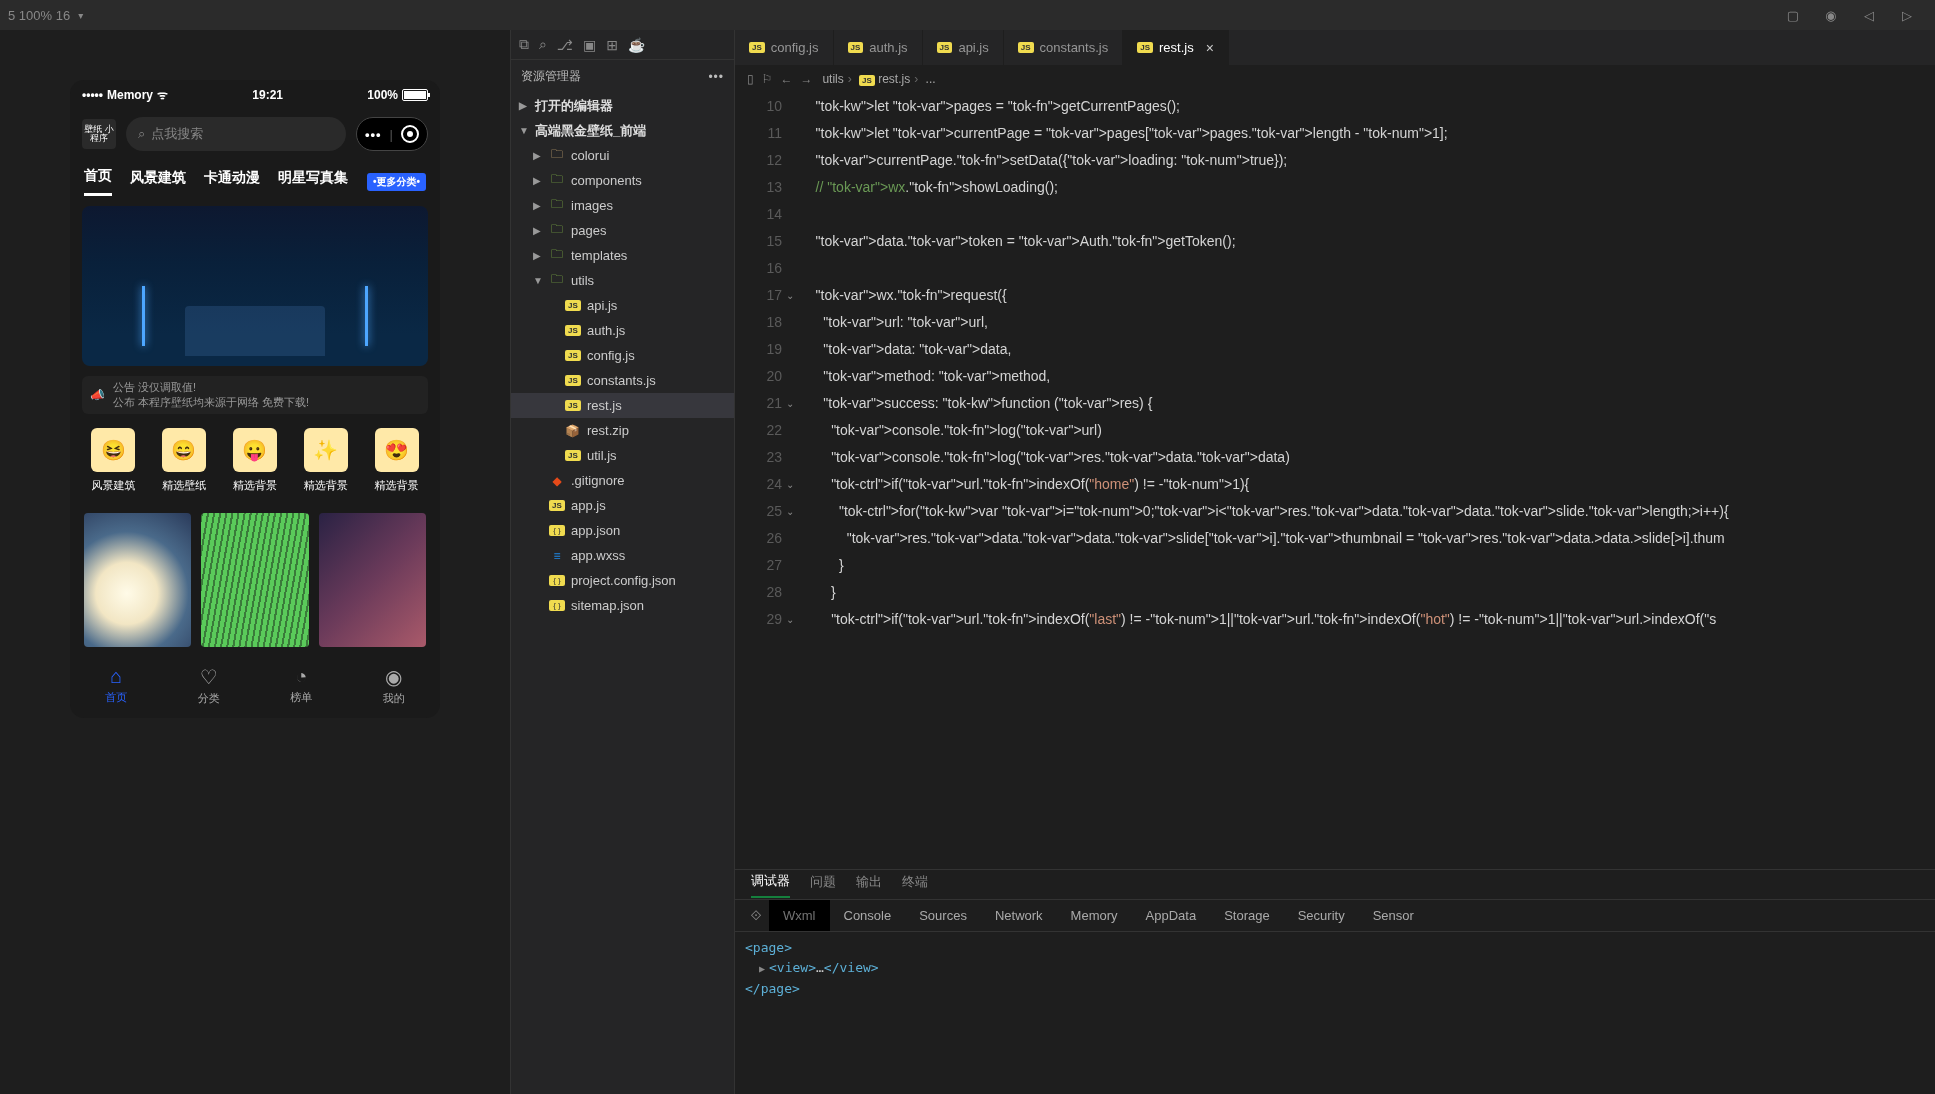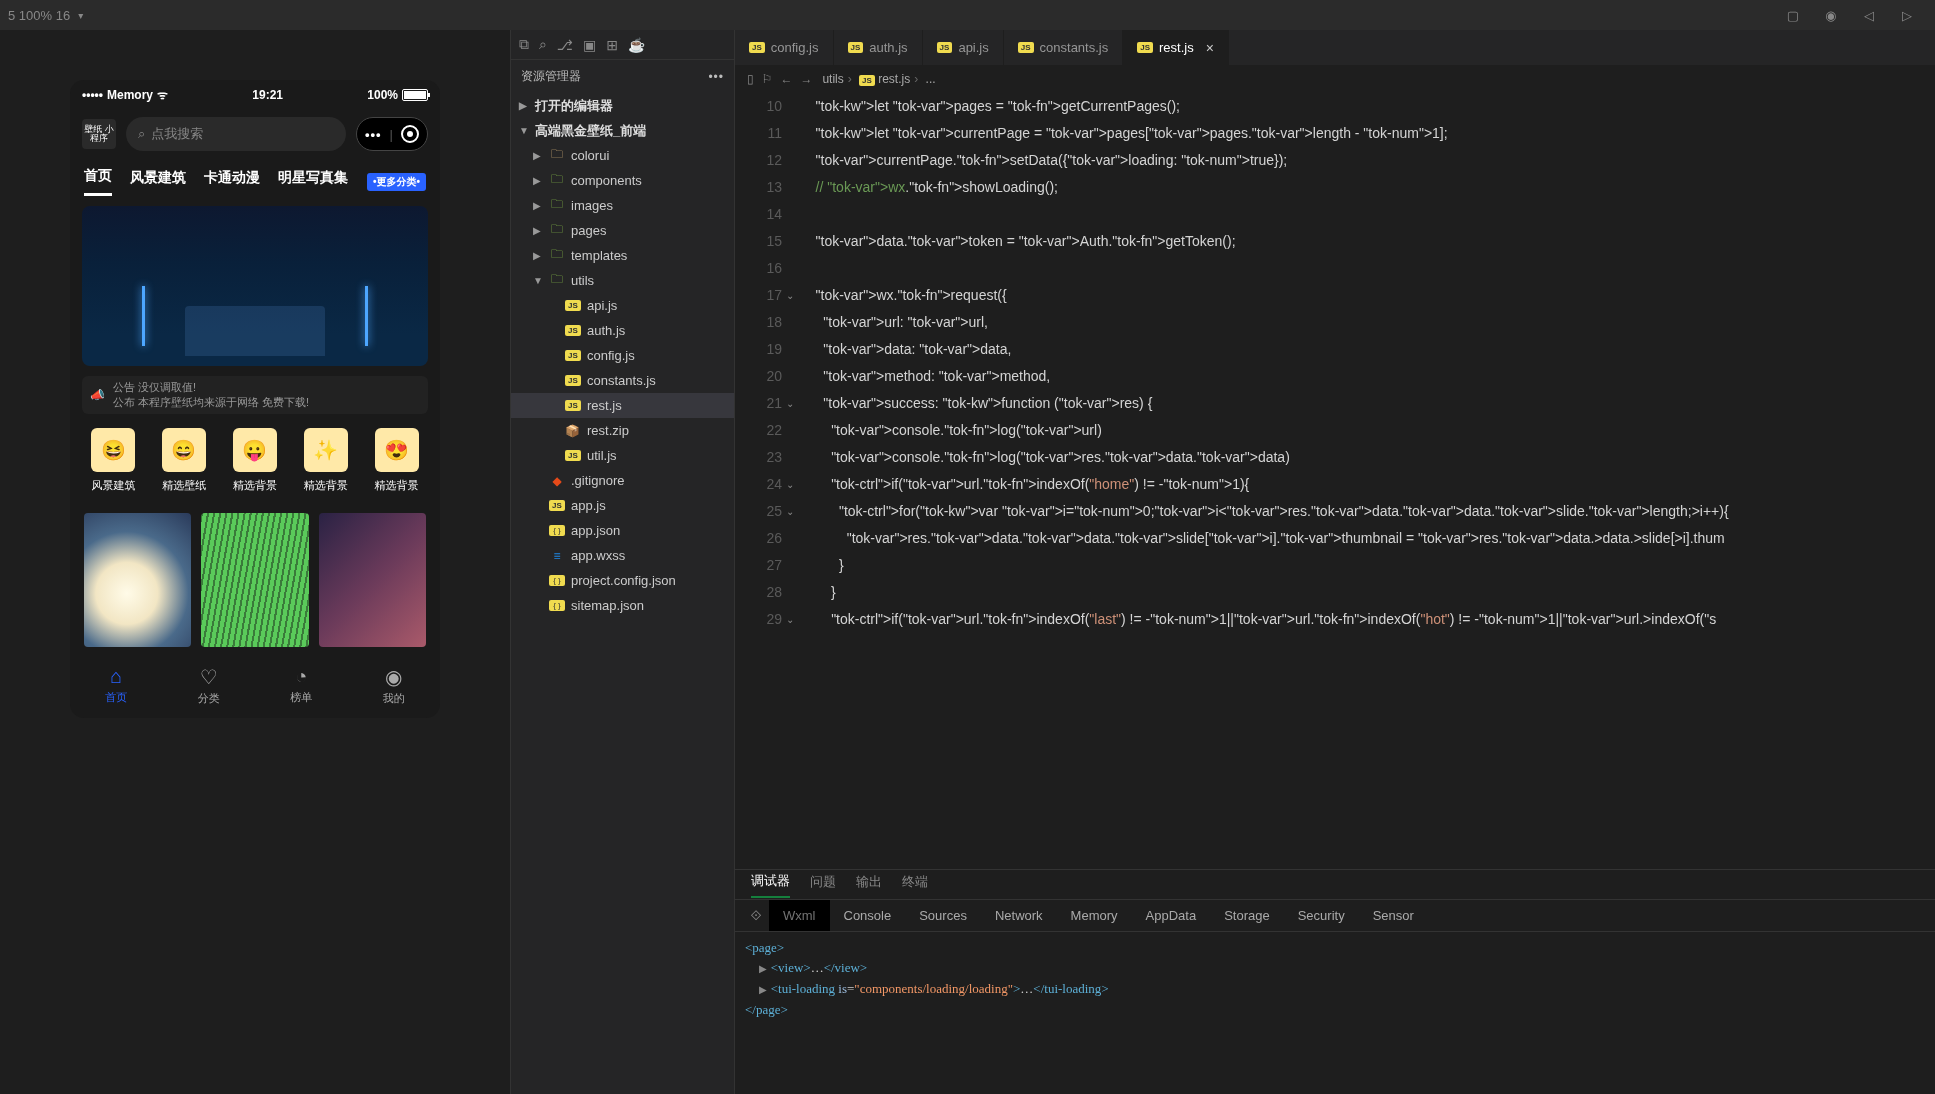--- a/index.html
+++ b/index.html
@@ -148,21 +148,21 @@
 .dbg-tabs1 .dt.active { color: #fff; border-bottom: 2px solid #15803d; }
 .dbg-tabs2 { height: 32px; display: flex; align-items: center; gap: 0; padding: 0 8px; font-size: 13px; border-bottom: 1px solid #333; }
 .dbg-tabs2 .inspect { width: 26px; text-align: center; color: #888; font-size: 14px; }
 .dbg-tabs2 .dt2 { padding: 0 14px; color: #aaa; height: 100%; display: flex; align-items: center; cursor: pointer; }
 .dbg-tabs2 .dt2.active { background: #000; color: #737373; }
 .dbg-content { flex: 1; padding: 6px 10px; font-family: "Consolas", monospace; font-size: 13px; line-height: 20px; }
 .dbg-content .tag { color: #5db0d7; }
 .dbg-content .attr { color: #9bbbdc; }
 .dbg-content .val { color: #f29766; }
 .dbg-content .arrow { color: #888; font-size: 10px; margin-right: 4px; }
-.dbg-line { padding-left: 0; font-family: Liberation Serif, serif; }
+.dbg-line { padding-left: 0; }
 .dbg-line.l1 { padding-left: 14px; }
 </style>
 </head>
 <body>
 
 <div class="topbar">
   <span class="zoom">5 100% 16</span>
   <span class="dd">▾</span>
   <div class="topbar-icons">
     <span class="topbar-icon">▢</span>
@@ -502,18 +502,17 @@
             <span class="dt2 ">Memory</span>
             <span class="dt2 ">AppData</span>
             <span class="dt2 ">Storage</span>
             <span class="dt2 ">Security</span>
             <span class="dt2 ">Sensor</span>
           </div>
       </div>
       <div class="dbg-content" id="dbg-content-container">
           <div class="dbg-line l0"><span class="tag">&lt;page&gt;</span></div>
           <div class="dbg-line l1"><span class="arrow">▶</span><span class="tag">&lt;view&gt;</span>…<span class="tag">&lt;/view&gt;</span></div>
-          <div class="dbg-line l1"><span class="arrow">▶</span><span class="tag">&lt;tui-loading</span> <span class="attr">is</span>=<span class="val">"components/loading/loading"</span><span class="tag">&gt;</span>…<span class="tag">&lt;/tui-loading&gt;</span></div>
           <div class="dbg-line l0"><span class="tag">&lt;/page&gt;</span></div>
         </div>
     </div>
   </div>
 </div>
 
 </body></html>

